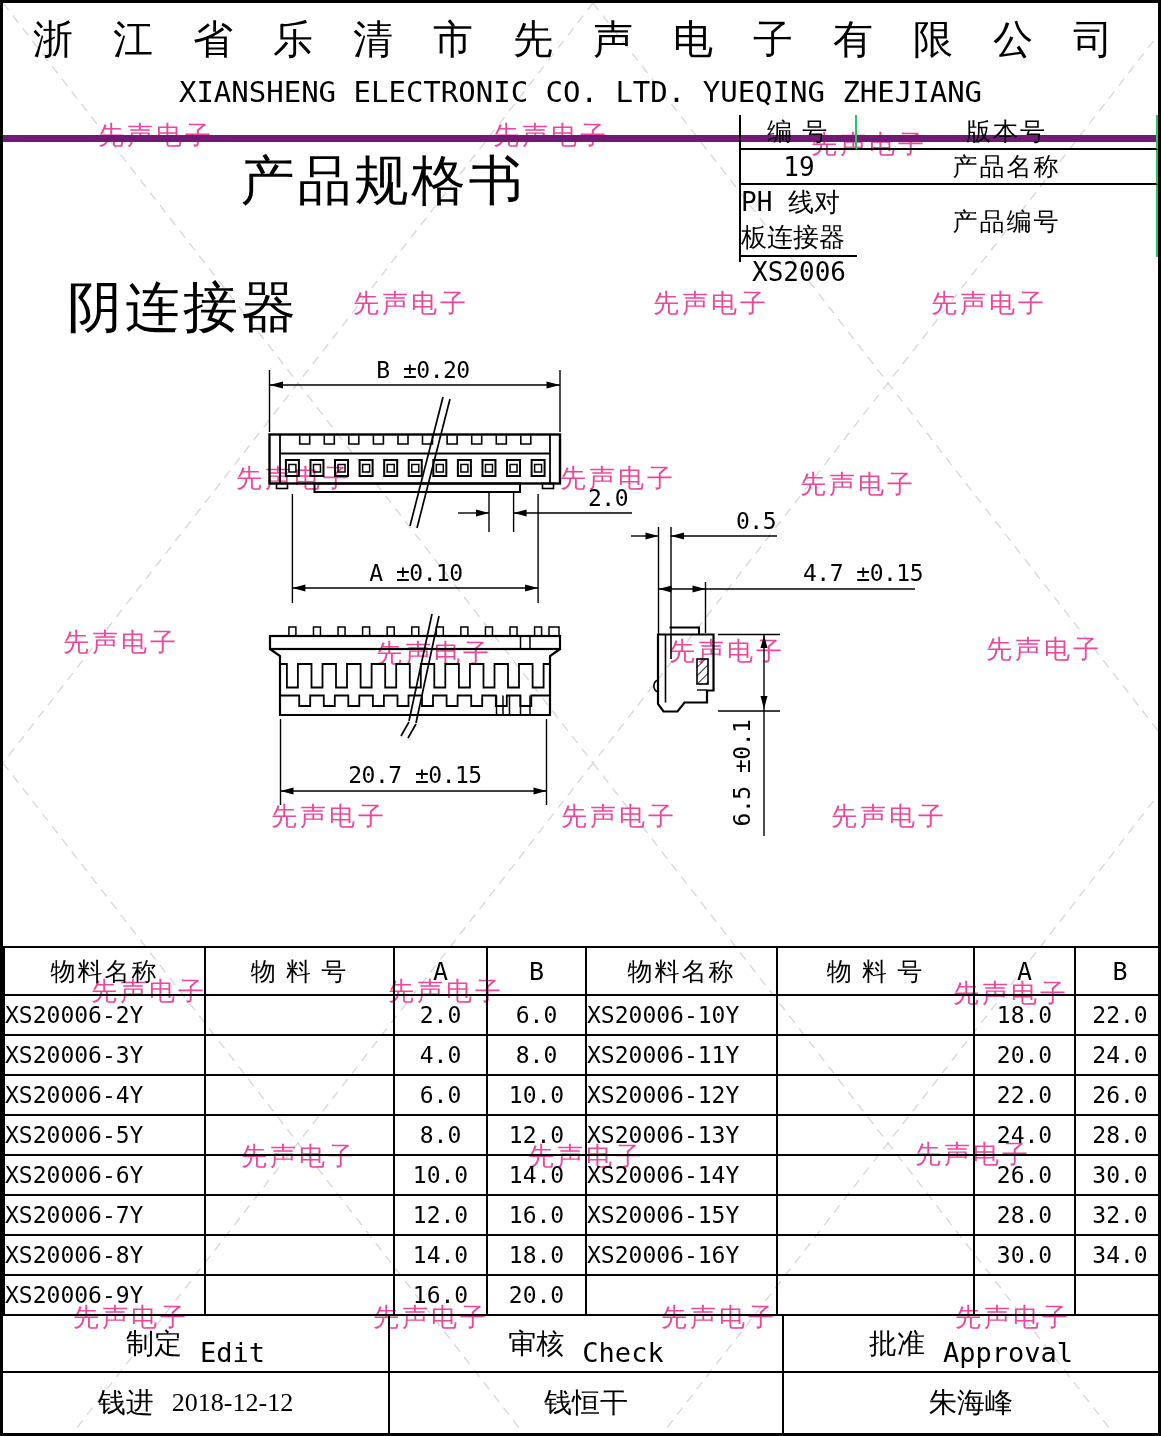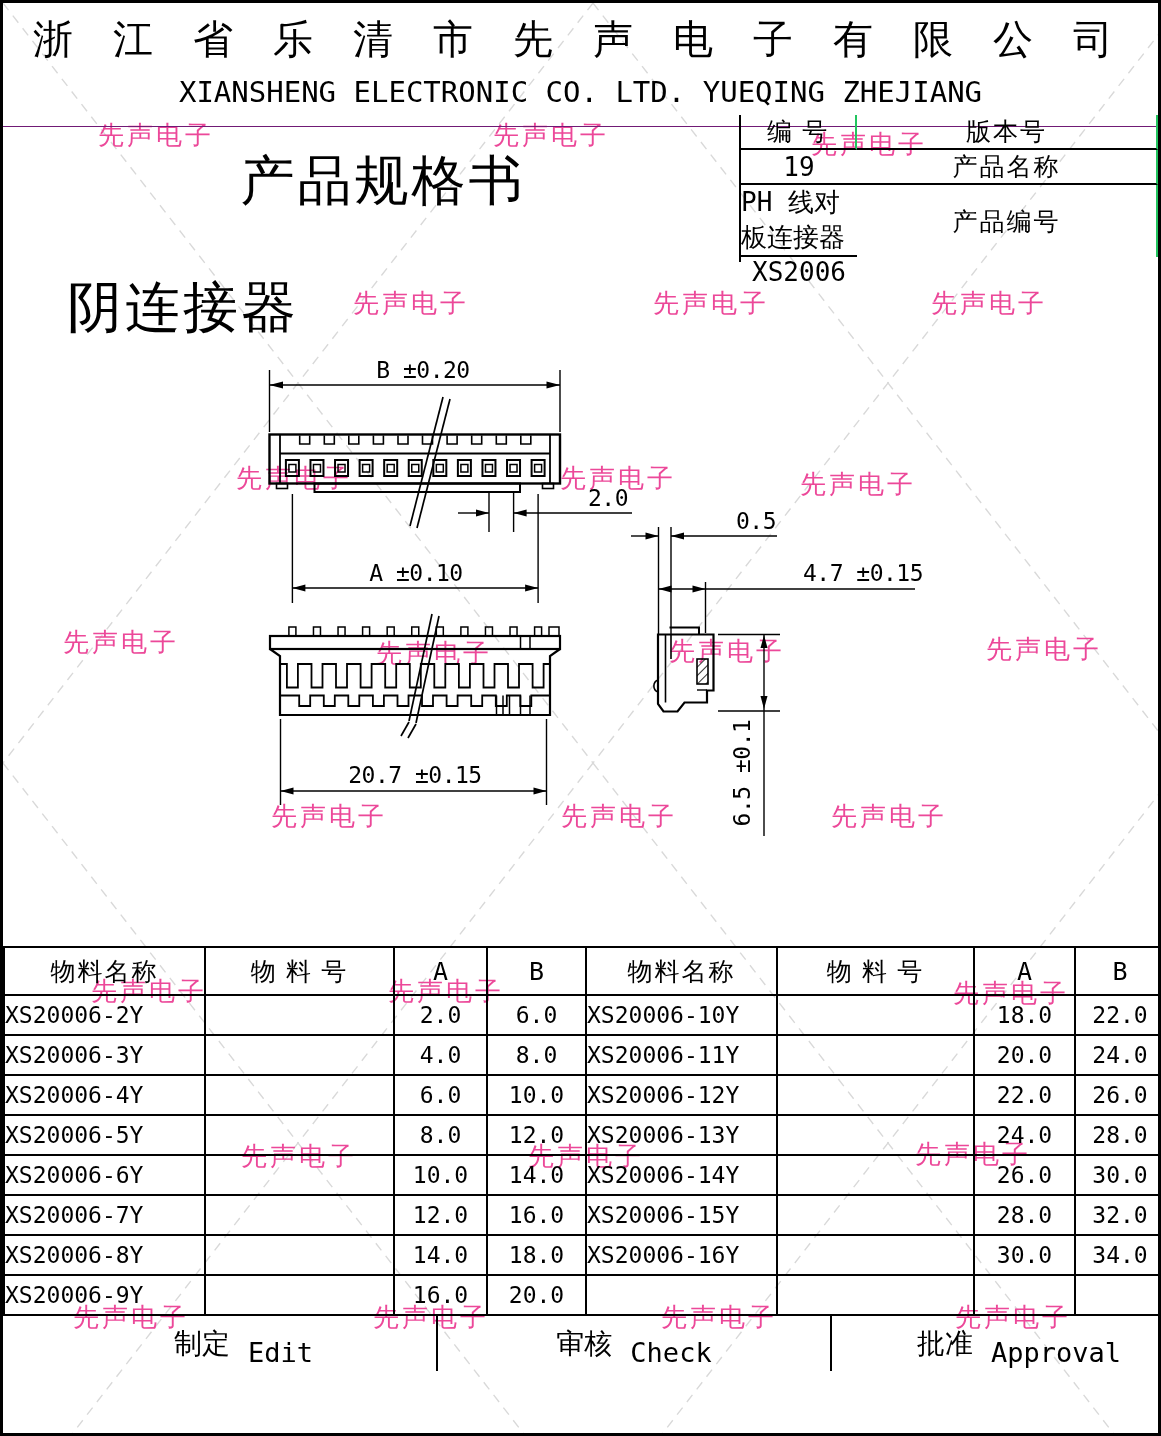--- a/index.html
+++ b/index.html
@@ -14,21 +14,21 @@
     overflow: hidden;
   }
   
   .lattice { position:absolute; inset:0; width:100%; height:100%; z-index:0; }
   .wm-layer { position:absolute; inset:0; z-index:1; pointer-events:none; }
   .wm { position:absolute; font-family:"Liberation Sans","DejaVu Sans",sans-serif;
         font-size:26px; letter-spacing:3px; color:#ec4899; }
   .content { position:absolute; inset:0; z-index:2; }
 
   
-  .banner { position:absolute; left:0; top:0; width:1155px; height:124px; border-bottom:1px solid #701a75; }
+  .banner { position:absolute; left:0; top:0; width:1155px; height:139px; border-bottom:7px solid #701a75; }
   .company-cn { margin-top:9px; text-align:center; font-size:40px; letter-spacing:15px; white-space:nowrap; }
   .company-en { margin-top:8px; text-align:center; font-family:"DejaVu Sans Mono","Liberation Mono",monospace;
                 font-size:29px; white-space:nowrap; }
 
   
   .title-block { position:absolute; left:12px; top:112px; width:736px; height:147px;
                  display:flex; align-items:center; justify-content:center; }
   .doc-title { font-size:54px; letter-spacing:3px; margin-top:-14px; }
   .info-table { position:absolute; left:736px; top:112px; width:419px; height:147px;
                 border-left:2px solid #000; display:grid;
@@ -55,21 +55,21 @@
   table.parts tr { height:40px; }
   table.parts thead tr { height:48px; }
   table.parts th { font-family:"Liberation Serif","DejaVu Serif",serif; font-weight:normal;
                    font-size:25px; letter-spacing:2px; }
   table.parts th.ab { font-family:"DejaVu Sans Mono","Liberation Mono",monospace; letter-spacing:0; }
   td.cname { text-align:left; padding-left:14px; font-size:23px; }
   td.cval  { text-align:center; font-size:23px; }
 
   
   .approval-row { position:absolute; left:0; top:1311px; width:1155px; height:57px;
-                  border-top:2px solid #000; display:grid; grid-template-columns:387px 394px 374px;padding-left:48px; }
+                  border-top:2px solid #000; display:grid; grid-template-columns:387px 394px 374px; }
   .names-row    { position:absolute; left:0; top:1368px; width:1155px; height:62px;
                   border-top:2px solid #000; display:grid; grid-template-columns:387px 394px 374px; }
   .foot-cell { display:flex; align-items:center; justify-content:center; gap:18px;
                border-right:2px solid #000; font-size:28px; }
   .foot-cell:last-child { border-right:none; }
   .foot-en { font-family:"DejaVu Sans Mono","Liberation Mono",monospace; font-size:27px;margin-top:17px; }
   .foot-date { font-size:26px; }
 </style>
 </head>
 <body>
@@ -408,15 +408,27 @@
       </div>
       <div class="foot-cell">
         <span>审核</span>
         <span class="foot-en">Check</span>
       </div>
       <div class="foot-cell">
         <span>批准</span>
         <span class="foot-en">Approval</span>
       </div>
     </div>
+    <div class="names-row">
+      <div class="foot-cell">
+        <span>钱进</span>
+        <span class="foot-date">2018-12-12</span>
+      </div>
+      <div class="foot-cell">
+        <span>钱恒干</span>
+      </div>
+      <div class="foot-cell">
+        <span>朱海峰</span>
+      </div>
+    </div>
 
   </div>
 </div>
 
 </body></html>

